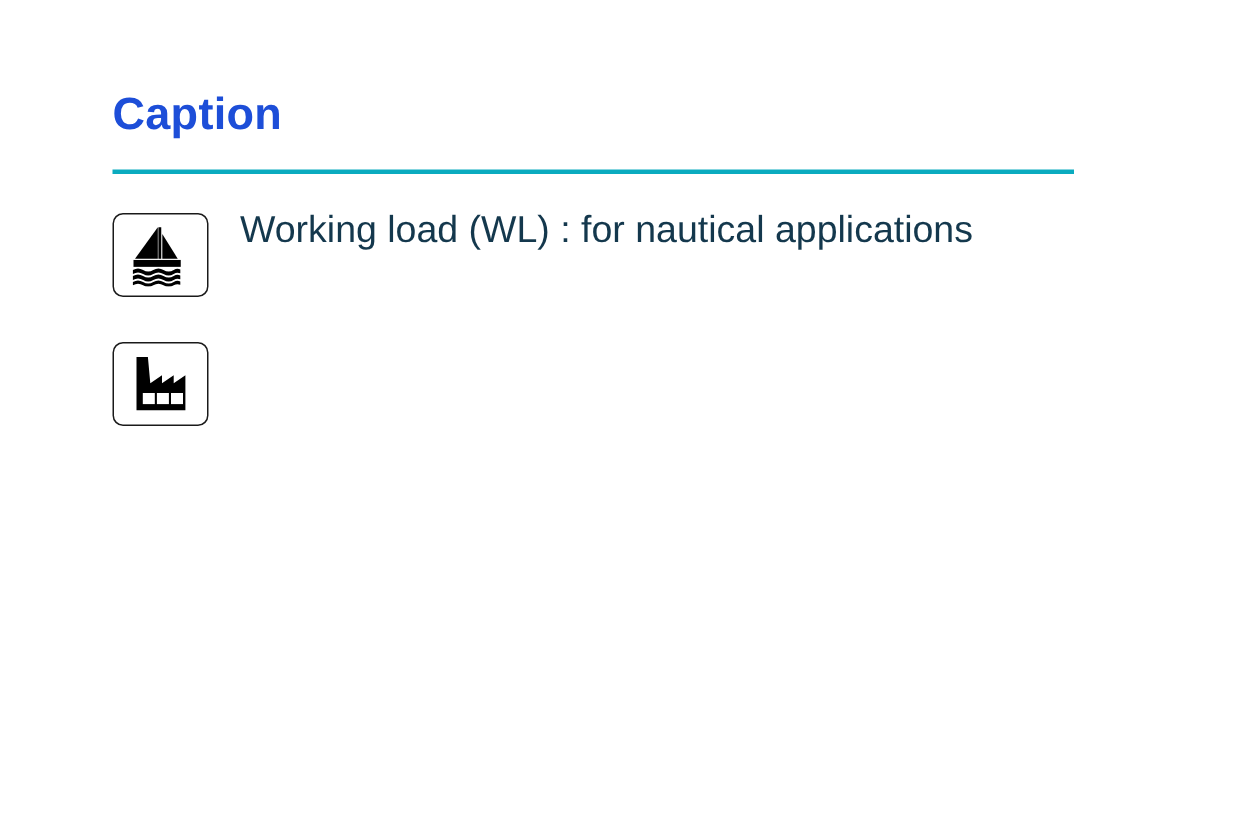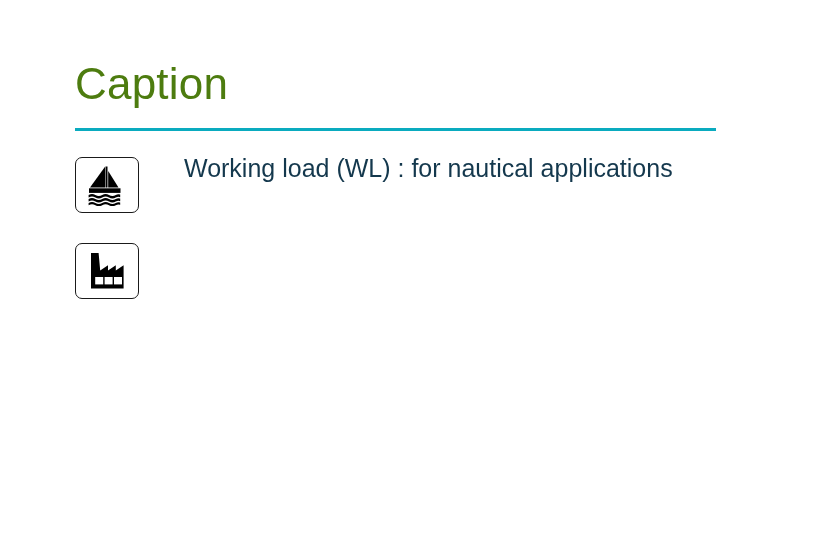--- a/index.html
+++ b/index.html
@@ -16,44 +16,43 @@
   }
 
   .page {
     position: absolute;
     left: 75px;
     top: 60px;
     width: 645px;
   }
 
   .caption-title {
-    font-size: 44px;
-    font-weight: normal;
-    color: #4d7c0f;
+    font-size: 30px;
+    font-weight: bold;
+    color: #1d4ed8;
     letter-spacing: 0.2px;
     line-height: 1.1;
     margin: 0;
   }
 
   .caption-rule {
     margin-top: 20px;
     width: 641px;
     height: 3px;
     background: #0aabbf;
   }
 
   .caption-list {
     margin-top: 20px;
   }
 
   .caption-entry {
     display: flex;
     align-items: flex-start;
     margin-bottom: 24px;
-    gap: 24px;
   }
 
   .entry-icon-box {
     flex: 0 0 auto;
     width: 64px;
     height: 56px;
     box-sizing: border-box;
     border: 1.5px solid #1a1a1a;
     border-radius: 7px;
     background: #ffffff;

